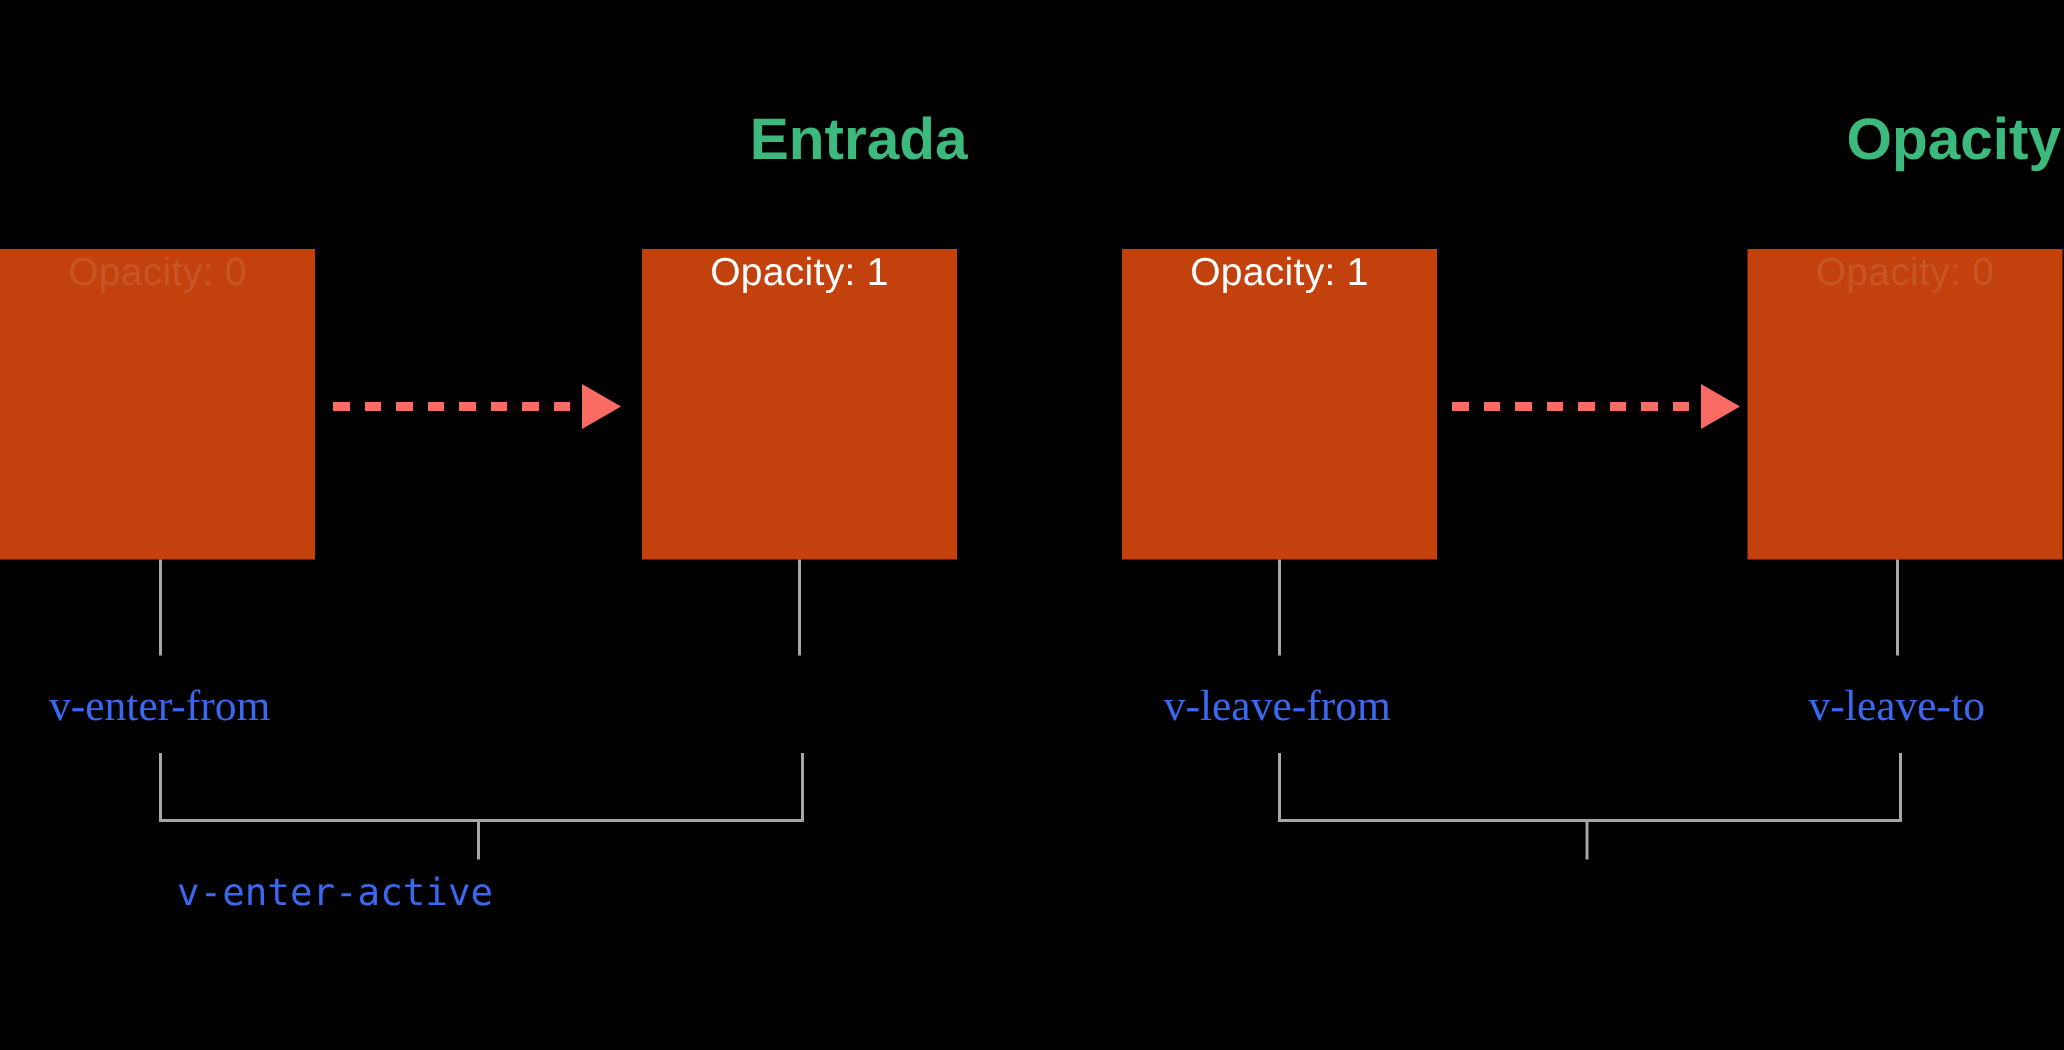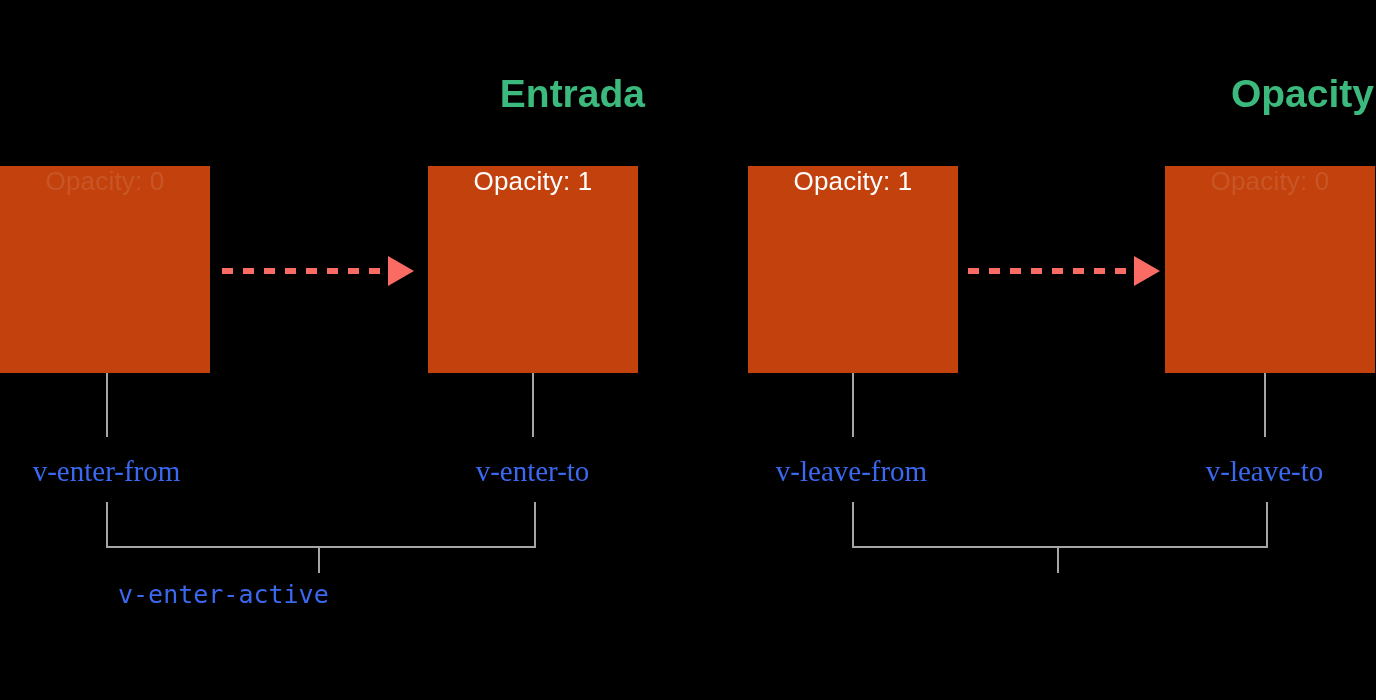--- a/index.html
+++ b/index.html
@@ -183,21 +183,20 @@
     <div class="arrow-head"></div>
   </div>
 
   <div class="stem" id="stem-enter-from"></div>
   <div class="stem" id="stem-enter-to"></div>
   <div class="stem" id="stem-leave-from"></div>
   <div class="stem" id="stem-leave-to"></div>
 
   <div class="class-label" id="label-enter-from">v-enter-from</div>
 
-  <div class="class-label" id="label-enter-to">v-enter-to</div>
 
   <div class="class-label" id="label-leave-to">v-leave-to</div>
 
   <div class="class-label" id="label-leave-from">v-leave-from</div>
 
   <div class="bracket" id="bracket-enter"></div>
   <div class="bracket-stem" id="bracket-stem-enter"></div>
 
   <div class="bracket" id="bracket-leave"></div>
   <div class="bracket-stem" id="bracket-stem-leave"></div>

